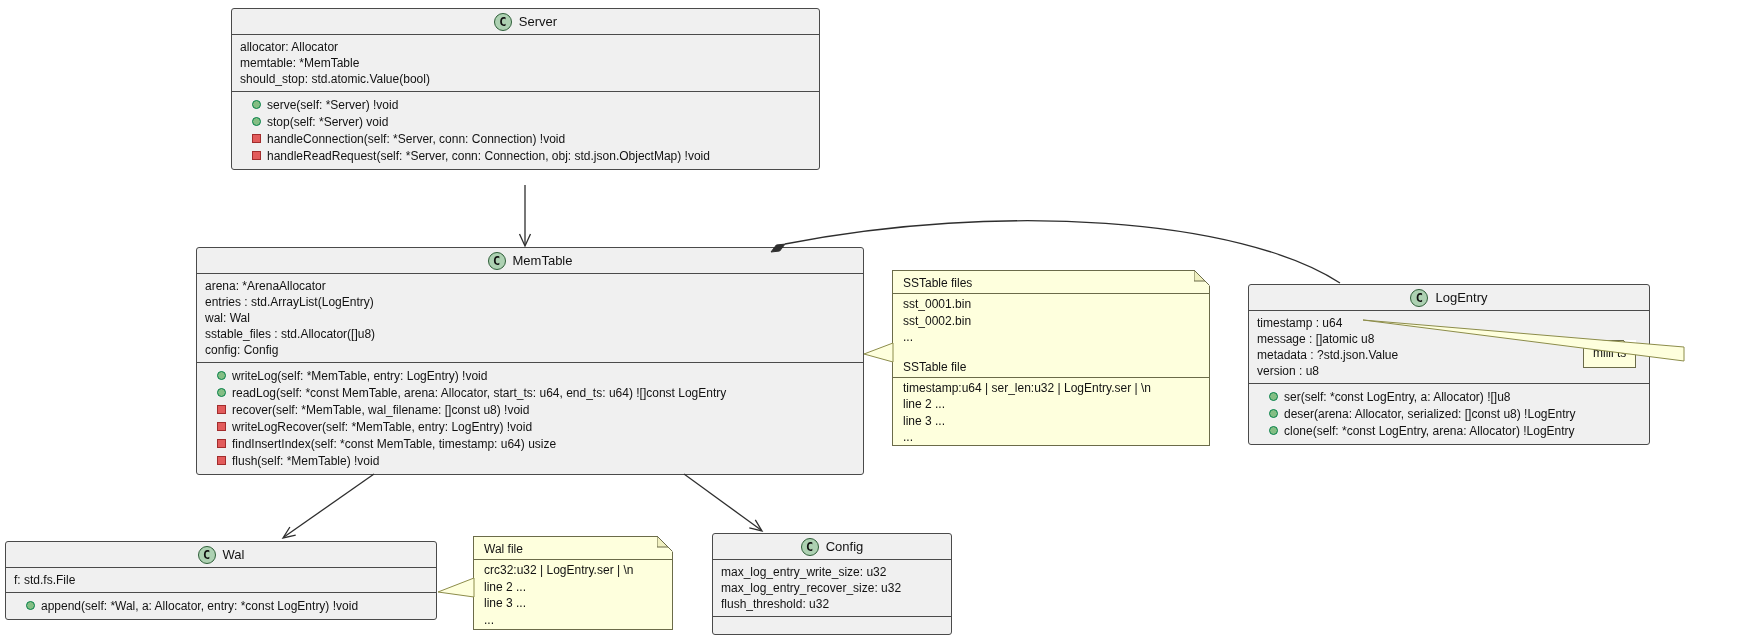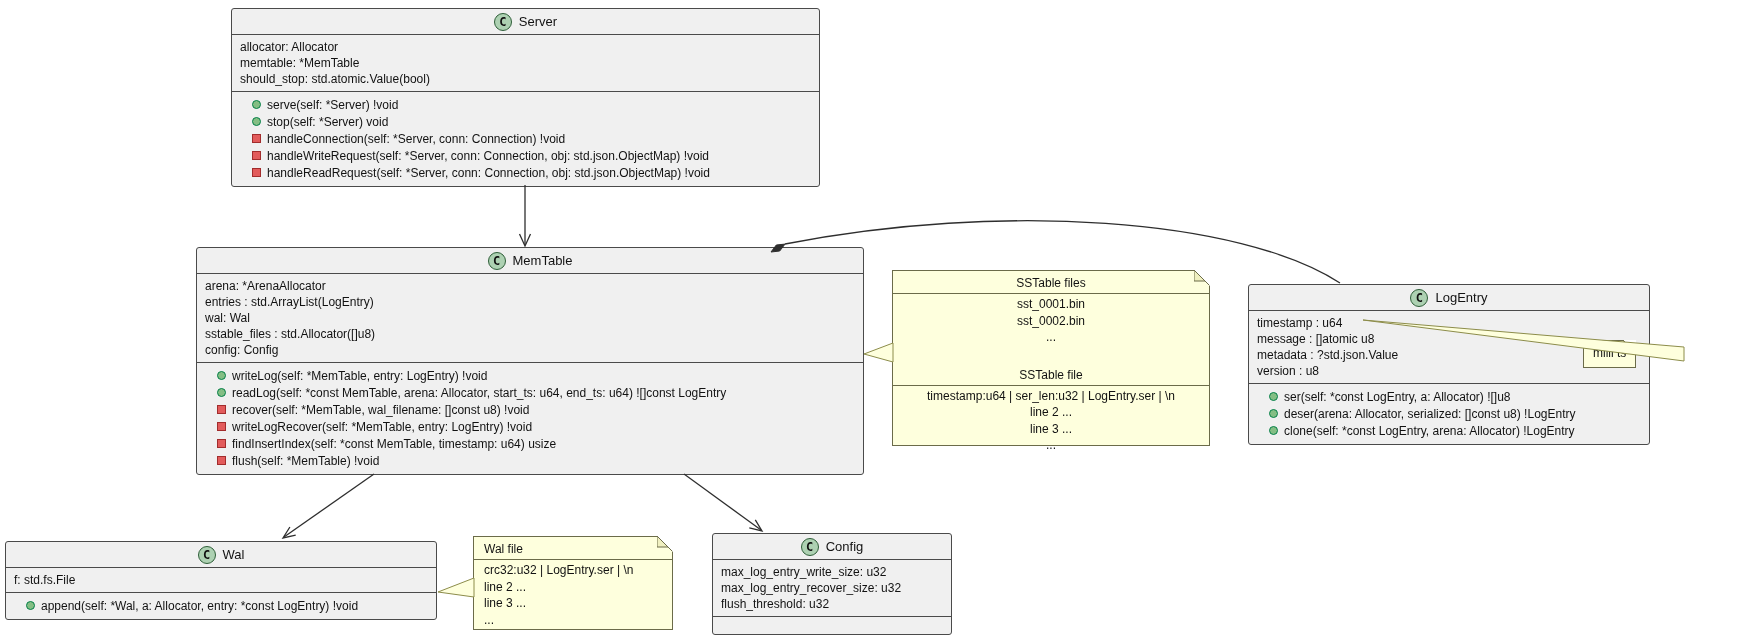--- a/index.html
+++ b/index.html
@@ -31,21 +31,21 @@
   .marker.pub  { width:9px; height:9px; border-radius:50%; background:#84BE84; border:1px solid #038048; }
   .marker.priv { width:9px; height:9px; background:#E25B5B; border:1px solid #A22C2C; }
   
   .note {
     position:absolute; background:#FEFFDD; border:1px solid #6B6B49;
     font-size:12px; box-sizing:border-box; padding:4px 10px 6px;
   }
   .note .fold { position:absolute; top:-1px; right:-1px; }
   .note-header { line-height:17px; border-bottom:1px solid #6B6B49; margin:0 -10px 2px; padding:0 10px 1px; white-space:nowrap; }
   .note-line { line-height:16.5px; white-space:nowrap; }
-  .note-section2 { margin-top:21px; }
+  .note-section2 { margin-top:13px; }
   
   #links { position:absolute; left:0; top:0; z-index:5; pointer-events:none; }
 </style>
 </head>
 <body>
 
 <div id="canvas">
 
   <div class="uml-class" style="left:231px; top:8px; width:589px;">
     <div class="uml-title">
@@ -65,24 +65,20 @@
       <div class="mrow">
           <span class="marker pub"></span>
           <span>stop(self: *Server) void</span>
         </div>
       <div class="mrow">
           <span class="marker priv"></span>
           <span>handleConnection(self: *Server, conn: Connection) !void</span>
         </div>
       <div class="mrow">
           <span class="marker priv"></span>
-          <span>handleWriteRequest(self: *Server, conn: Connection, obj: std.json.ObjectMap) !void</span>
-        </div>
-      <div class="mrow">
-          <span class="marker priv"></span>
           <span>handleReadRequest(self: *Server, conn: Connection, obj: std.json.ObjectMap) !void</span>
         </div>
     </div>
   </div>
 
   <div class="uml-class" style="left:196px; top:247px; width:668px;">
     <div class="uml-title">
       <span class="circ">C</span>
       <span>MemTable</span>
     </div>
@@ -170,21 +166,21 @@
       <span>Config</span>
     </div>
     <div class="attrs">
       <div class="row">max_log_entry_write_size: u32</div>
       <div class="row">max_log_entry_recover_size: u32</div>
       <div class="row">flush_threshold: u32</div>
     </div>
     <div class="methods"></div>
   </div>
 
-  <div class="note" style="left:892px; top:270px; width:318px; height:176px;text-align:center;">
+  <div class="note" style="left:892px; top:270px; width:318px; height:176px;">
     <svg class="fold" width="16" height="16" viewBox="0 0 16 16">
       <path d="M0 0 H16 V16 Z" fill="#ffffff"></path>
       <path d="M0 0 L11 11 L0 11 Z" fill="#F0F0C0" stroke="#6B6B49" stroke-width="1"></path>
       <path d="M0 0 L15 15" stroke="#6B6B49" stroke-width="1"></path>
     </svg>
     <div class="note-header">SSTable files</div>
     <div class="note-line">sst_0001.bin</div>
     <div class="note-line">sst_0002.bin</div>
     <div class="note-line">...</div>
     <div class="note-section2">

